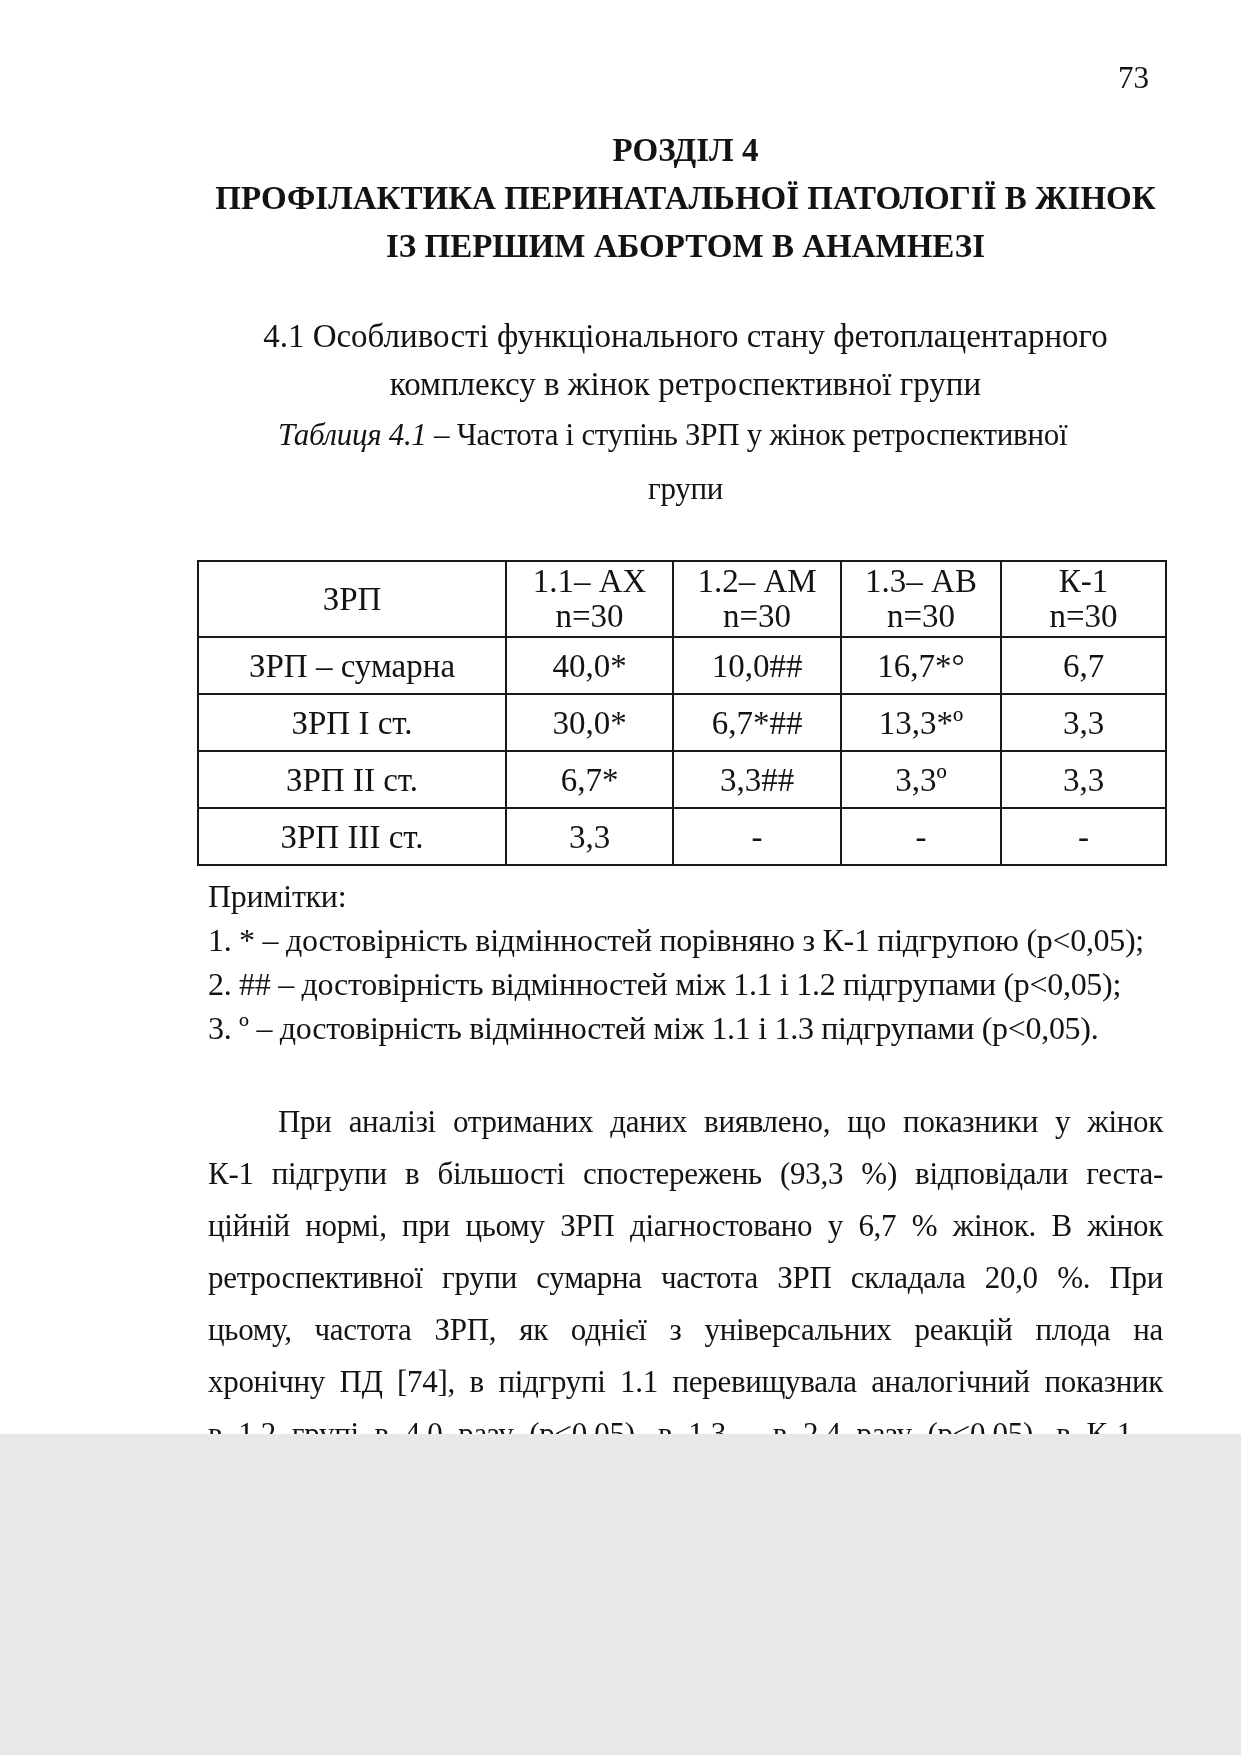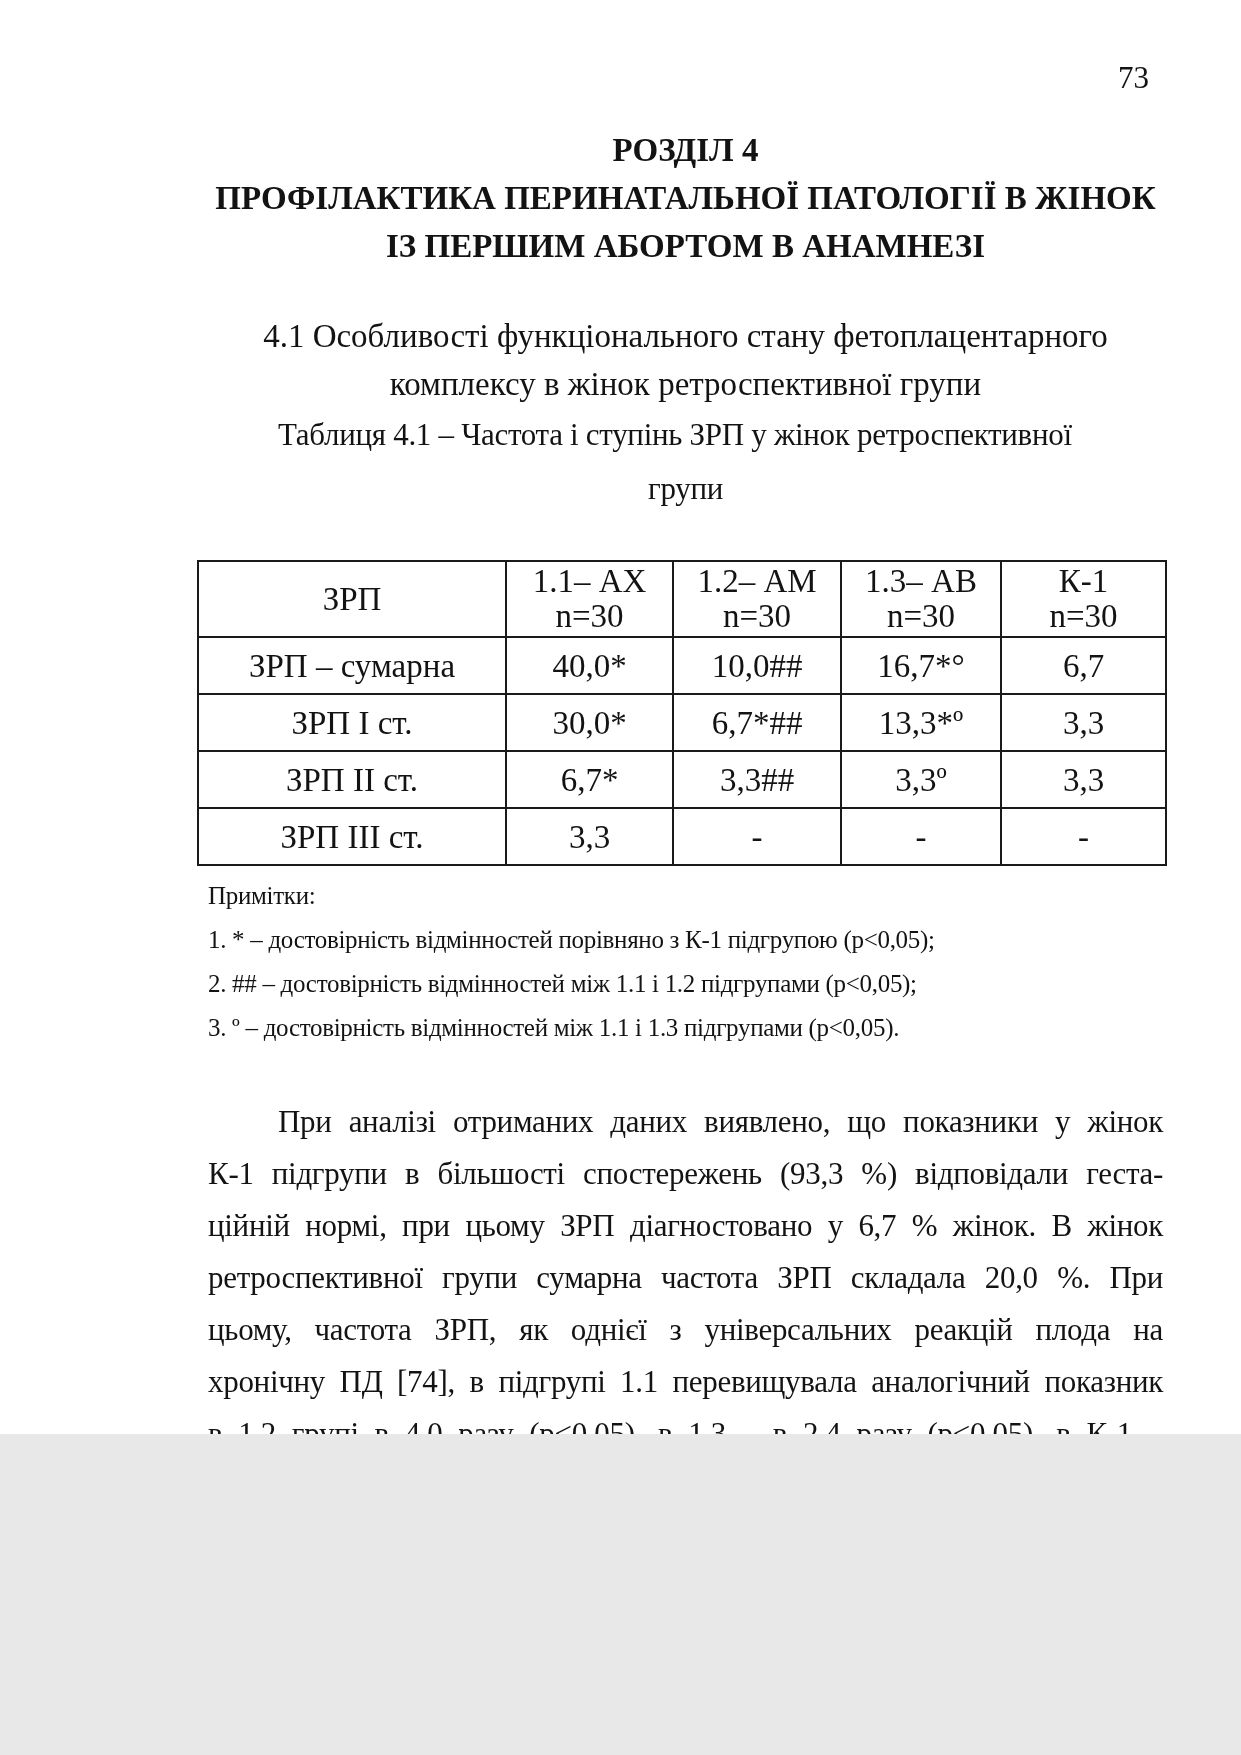--- a/index.html
+++ b/index.html
@@ -48,21 +48,21 @@
     line-height:54px;
     letter-spacing:-0.3px;
   }
   .jline{
     text-align:justify;
     text-align-last:justify;
   }
   .ind{text-indent:70px;}
   .nowrap{white-space:nowrap;}
   .caption-line2{text-align:center;}
-  .it{}
+  .it{font-style:italic;}
   .tablewrap{margin-top:44px;}
   table.results{
     border-collapse:collapse;
     table-layout:fixed;
     width:968px;
     margin-left:-11px;
   }
   table.results td{
     border:2px solid #1a1a1a;
     text-align:center;
@@ -71,21 +71,21 @@
     padding:0;
   }
   tr.hdr td{
     line-height:35px;
     padding:2px 3px;
     height:70px;
   }
   tr.datarow td{height:55px;line-height:38px;}
   .notes{margin-top:8px;}
   .note-line{
-    font-size:25px;
+    font-size:32px;
     line-height:44px;
     letter-spacing:-0.3px;
     white-space:nowrap;
   }
   .para2{margin-top:46px;}
   .para2 .bline{line-height:52px;}
 </style>
 </head>
 <body>
 

